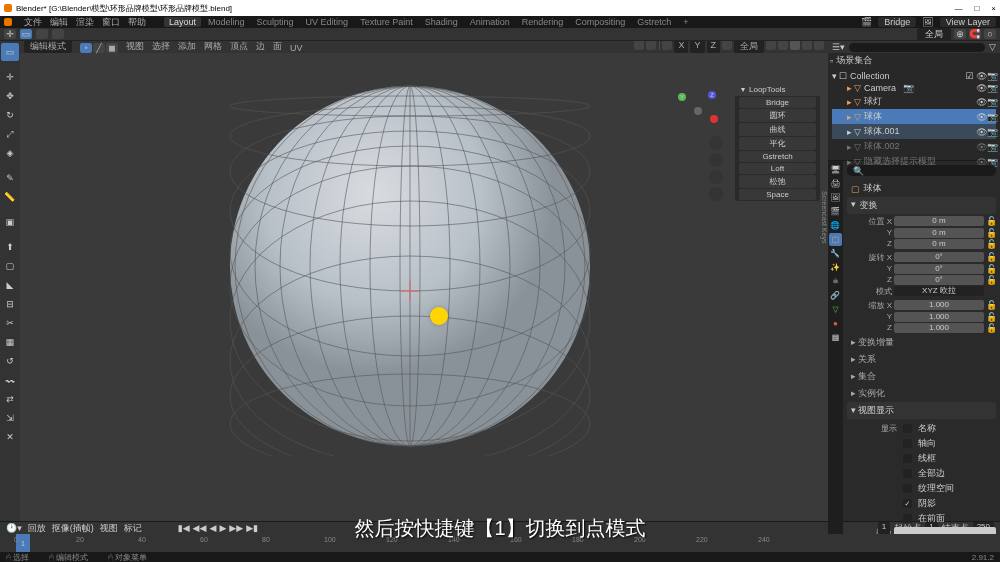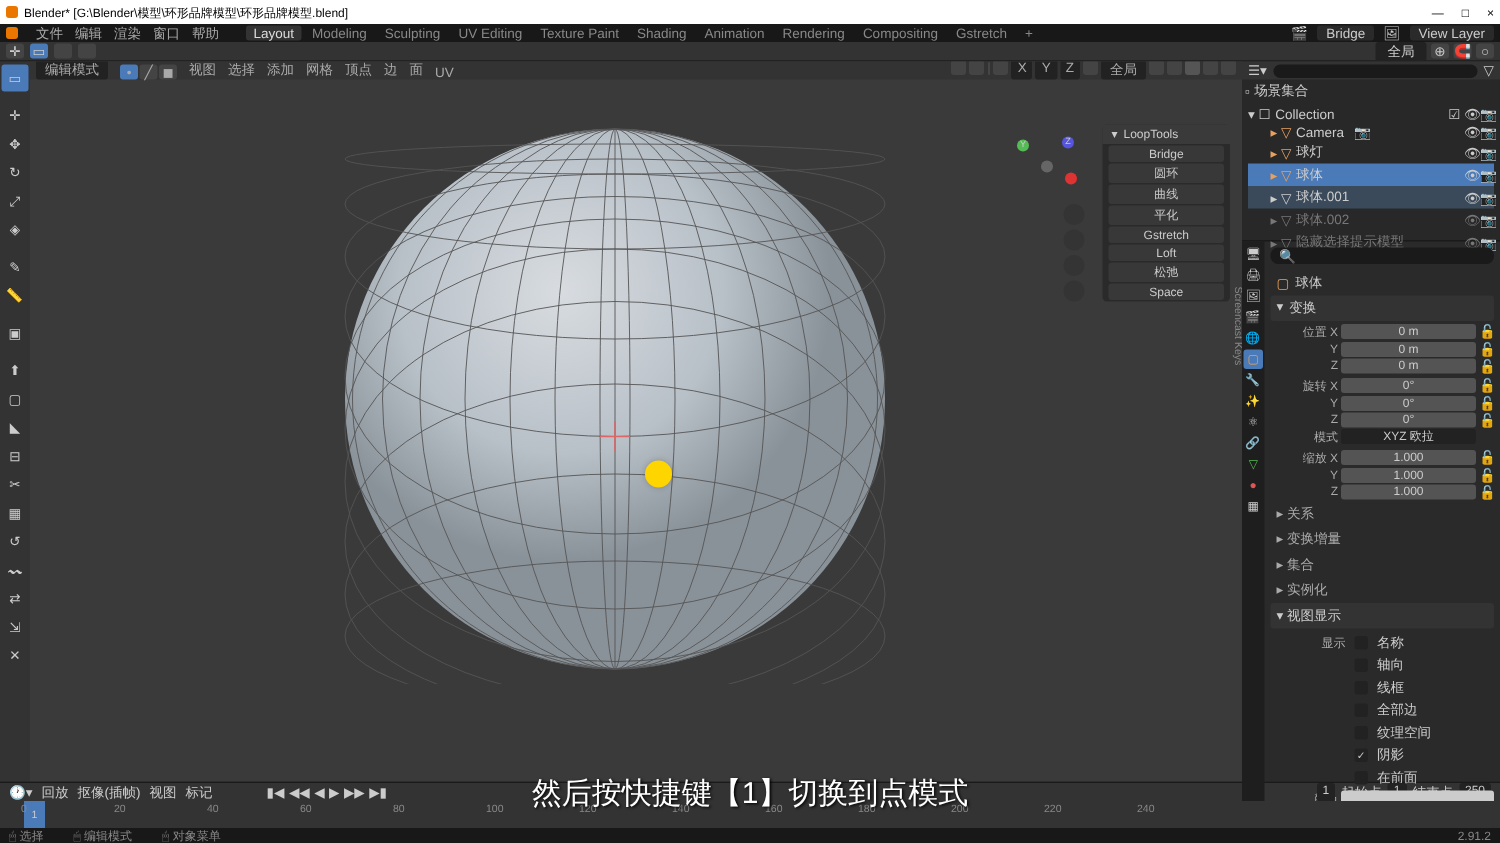--- a/index.html
+++ b/index.html
@@ -403,22 +403,22 @@
         <div class="prop-row">
             <span class="prop-label">Y</span>
             <div class="prop-field">1.000</div>
             <span class="prop-lock">🔓</span>
           </div>
         <div class="prop-row">
             <span class="prop-label">Z</span>
             <div class="prop-field">1.000</div>
             <span class="prop-lock">🔓</span>
           </div>
+        <div class="prop-collapsible">▸ 变换增量</div>
         <div class="prop-collapsible">▸ 关系</div>
-        <div class="prop-collapsible">▸ 变换增量</div>
         <div class="prop-collapsible">▸ 集合</div>
         <div class="prop-collapsible">▸ 实例化</div>
         <div class="prop-section-hdr">
             <span>▾ 视图显示</span>
           </div>
         <div class="check-row">
             <span class="prop-label" style="width:25px;text-align:right">显示</span>
             <div class="checkbox"></div>
             <span>名称</span>
           </div>

